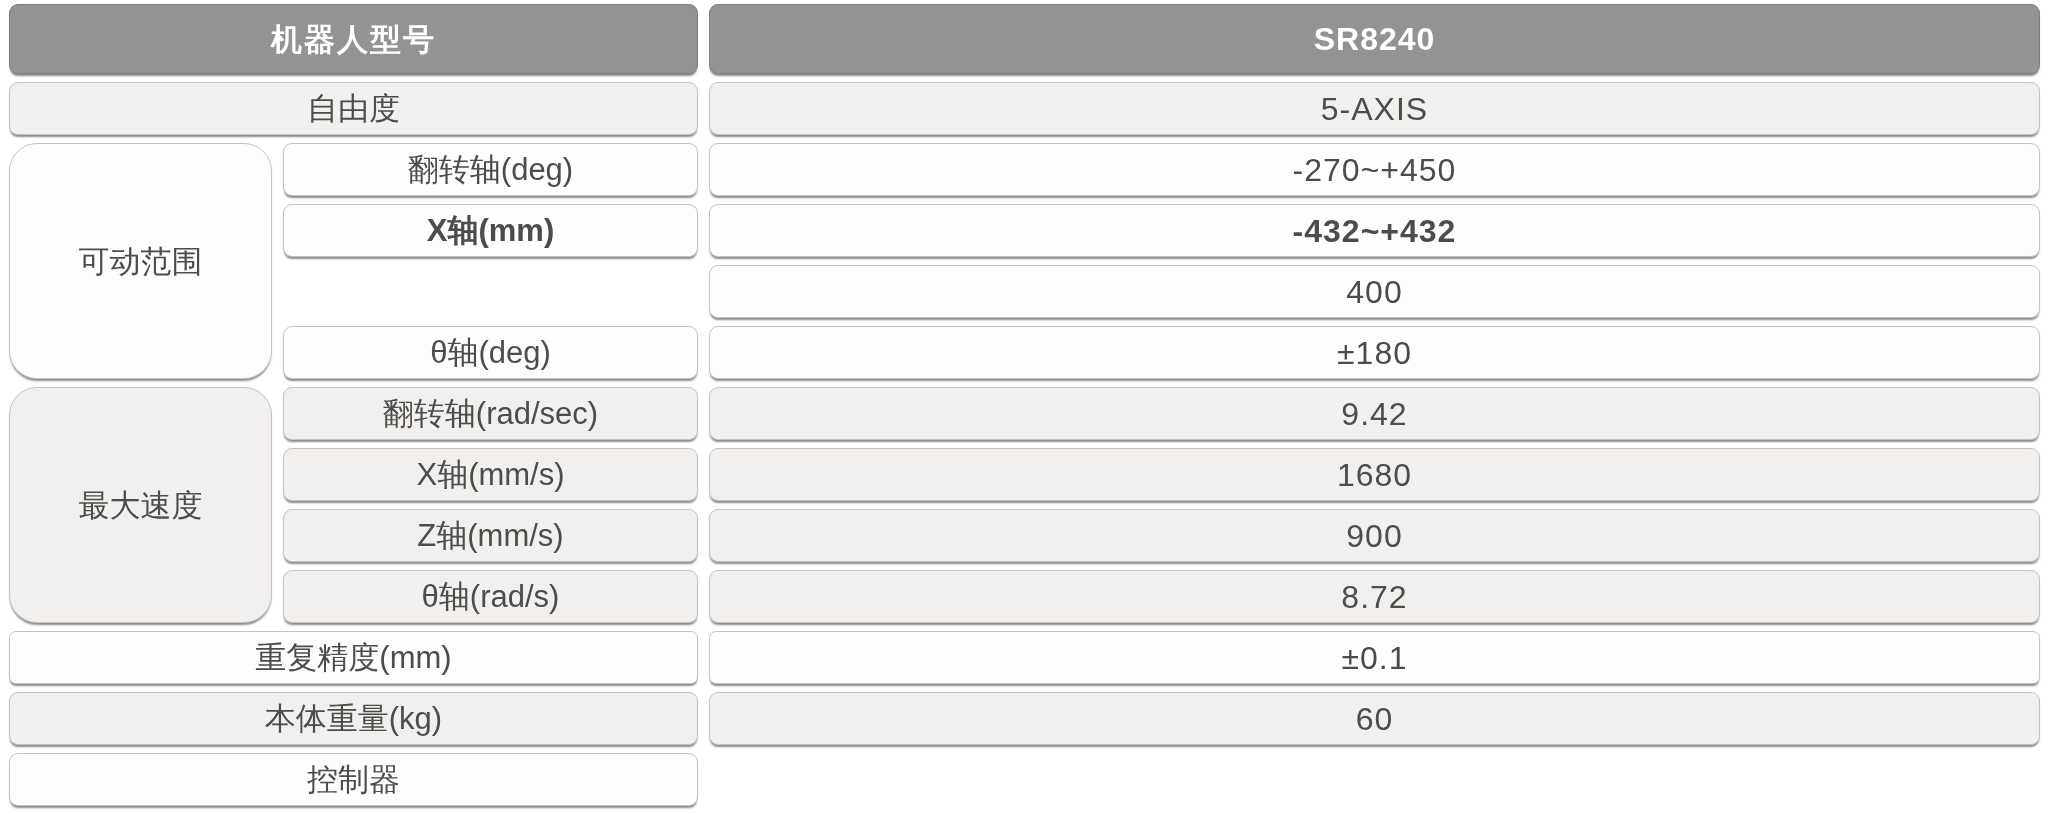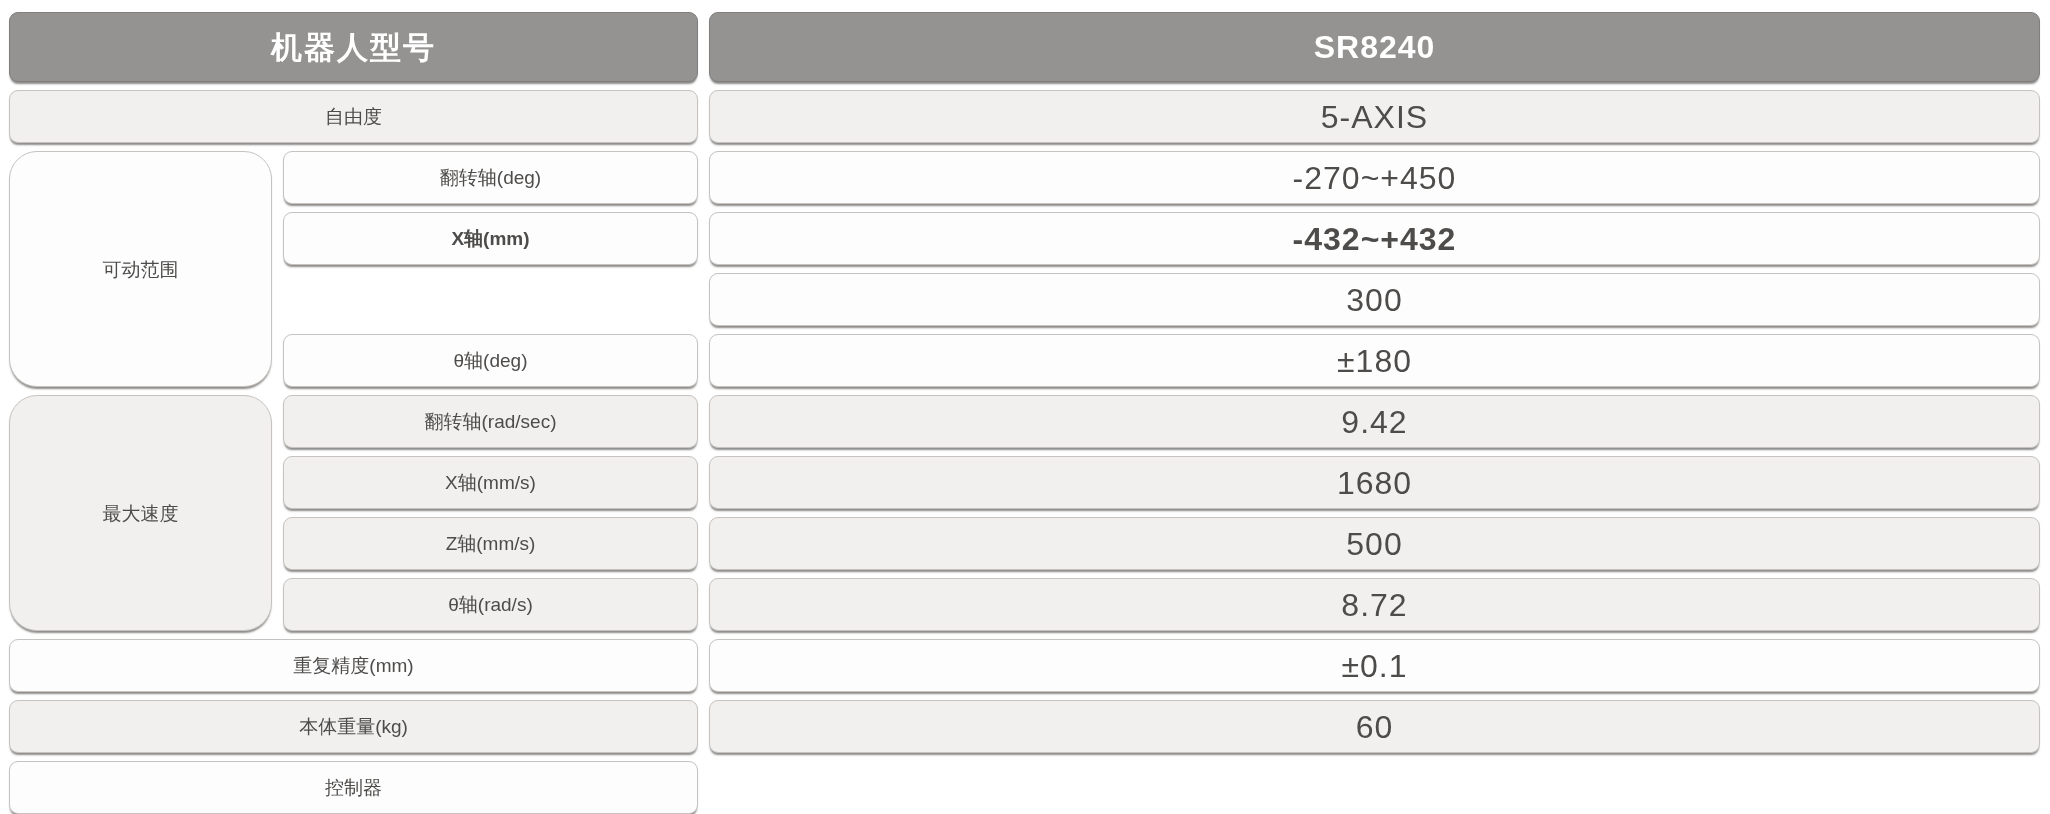--- a/index.html
+++ b/index.html
@@ -5,36 +5,36 @@
   html, body {
     margin: 0;
     padding: 0;
     background: #ffffff;
     font-family: "Liberation Sans", "DejaVu Sans", sans-serif;
   }
   .spec-table {
     box-sizing: border-box;
     width: 2050px;
     height: 814px;
-    padding: 12px 10px 0 9px;
+    padding: 4px 10px 0 9px;
     display: grid;
     grid-template-columns: 263px 415px 1331px;
     grid-template-rows: 70px repeat(12, 53px);
     column-gap: 11px;
     row-gap: 8px;
   }
   .cell {
     display: flex;
     align-items: center;
     justify-content: center;
     text-align: center;
     border-radius: 9px;
     border: 1px solid #c6c2bf;
     box-shadow: 0 3px 2px -1px rgba(45, 43, 41, 0.55);
-    font-size: 19px;
+    font-size: 31px;
     color: #4e4c4a;
     line-height: 1;
   }
   .cell.hdr {
     background: #949392;
     border-color: #807e7c;
     color: #ffffff;
     font-weight: 700;
     font-size: 31px;
     letter-spacing: 2px;
@@ -53,21 +53,21 @@
   .r1  { grid-row: 1; }
   .r2  { grid-row: 2; }
   .r3  { grid-row: 3; }
   .r4  { grid-row: 4; font-weight: bold; }
   .r5  { grid-row: 5; }
   .r6  { grid-row: 6; }
   .r7  { grid-row: 7; }
   .r8  { grid-row: 8; }
   .r9  { grid-row: 9; }
   .r10 { grid-row: 10; }
-  .r11 { grid-row: 11; }
+  .r11 { grid-row: 11; border-radius: 7px; }
   .r12 { grid-row: 12; }
   .r13 { grid-row: 13; }
   .rs3-6  { grid-row: 3 / 7; }
   .rs7-10 { grid-row: 7 / 11; }
 </style>
 </head>
 <body>
 
 <div class="spec-table">
 
@@ -78,35 +78,35 @@
   <div class="cell light val c3 r2">5-AXIS</div>
 
   <div class="cell white c1 rs3-6">可动范围</div>
 
   <div class="cell white c2 r3">翻转轴(deg)</div>
   <div class="cell white val c3 r3">-270~+450</div>
 
   <div class="cell white c2 r4">X轴(mm)</div>
   <div class="cell white val c3 r4">-432~+432</div>
 
-  <div class="cell white val c3 r5">300</div>
+  <div class="cell white val c3 r5">400</div>
 
   <div class="cell white c2 r6">θ轴(deg)</div>
   <div class="cell white val c3 r6">±180</div>
 
   <div class="cell light c1 rs7-10">最大速度</div>
 
   <div class="cell light c2 r7">翻转轴(rad/sec)</div>
   <div class="cell light val c3 r7">9.42</div>
 
   <div class="cell light c2 r8">X轴(mm/s)</div>
   <div class="cell light val c3 r8">1680</div>
 
   <div class="cell light c2 r9">Z轴(mm/s)</div>
-  <div class="cell light val c3 r9">500</div>
+  <div class="cell light val c3 r9">900</div>
 
   <div class="cell light c2 r10">θ轴(rad/s)</div>
   <div class="cell light val c3 r10">8.72</div>
 
   <div class="cell white c12 r11">重复精度(mm)</div>
   <div class="cell white val c3 r11">±0.1</div>
 
   <div class="cell light c12 r12">本体重量(kg)</div>
   <div class="cell light val c3 r12">60</div>
 

